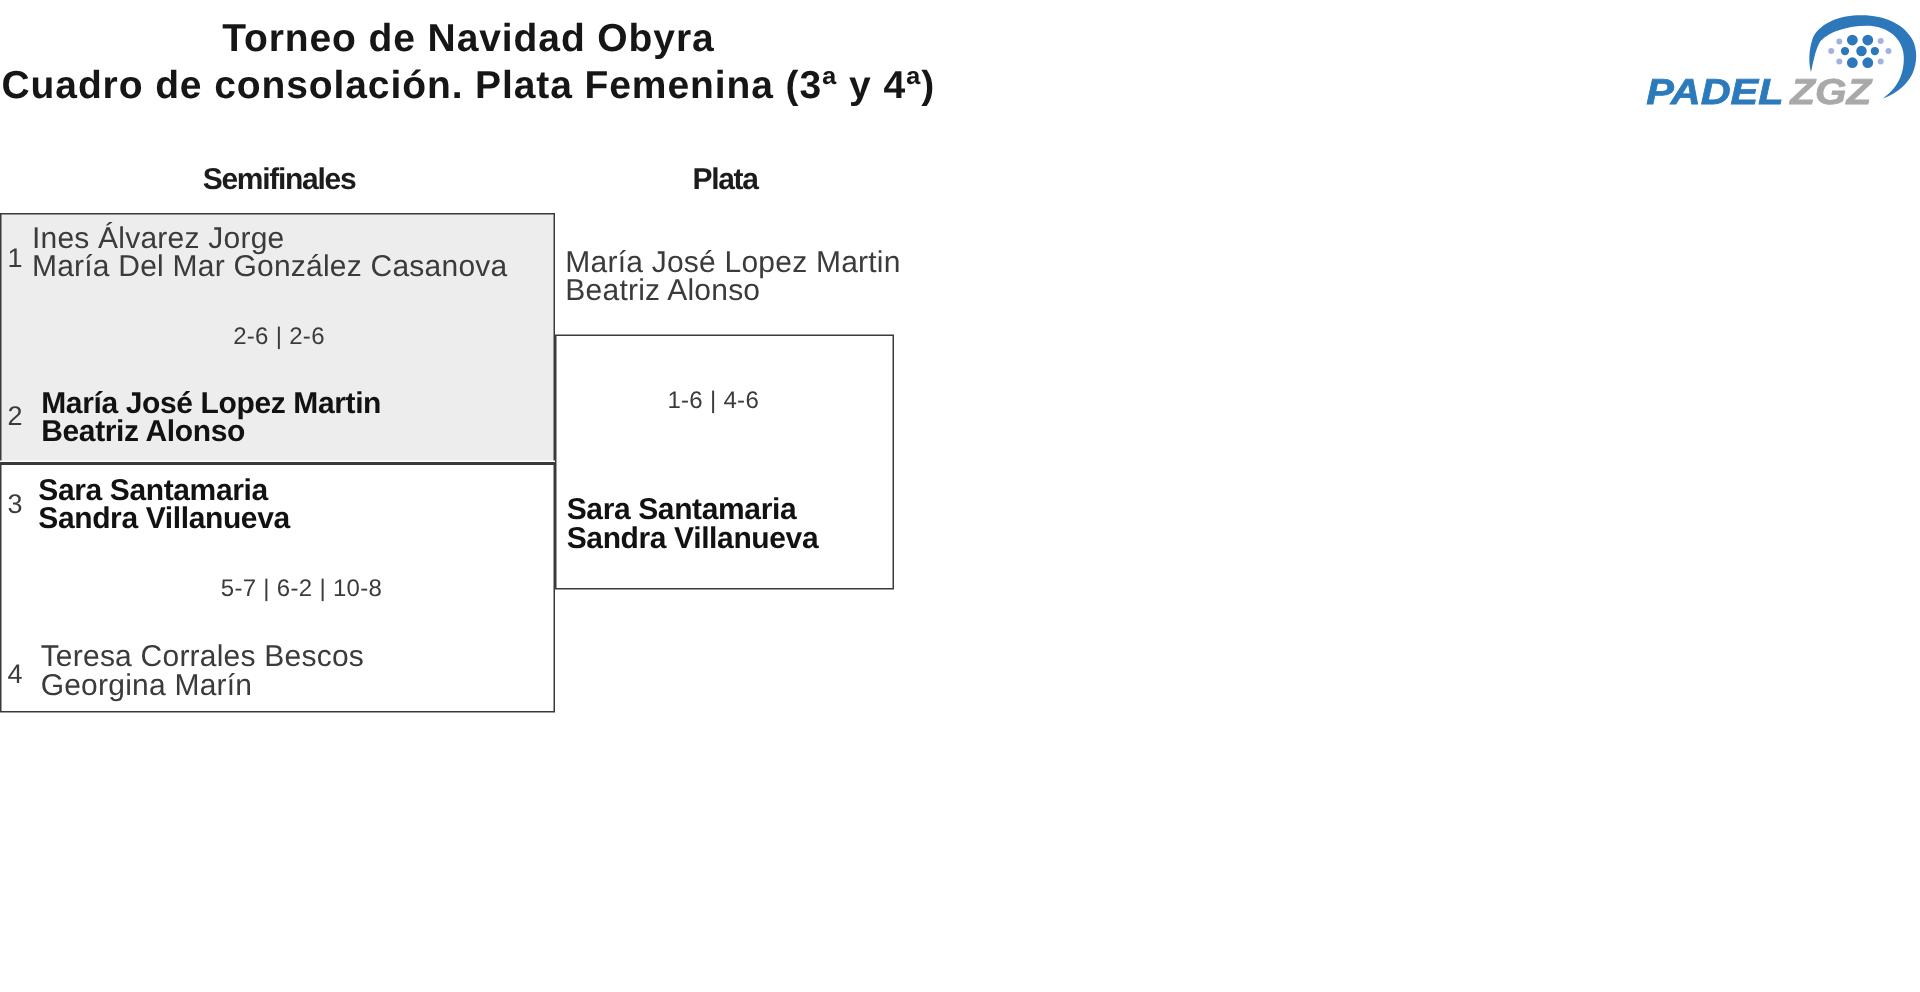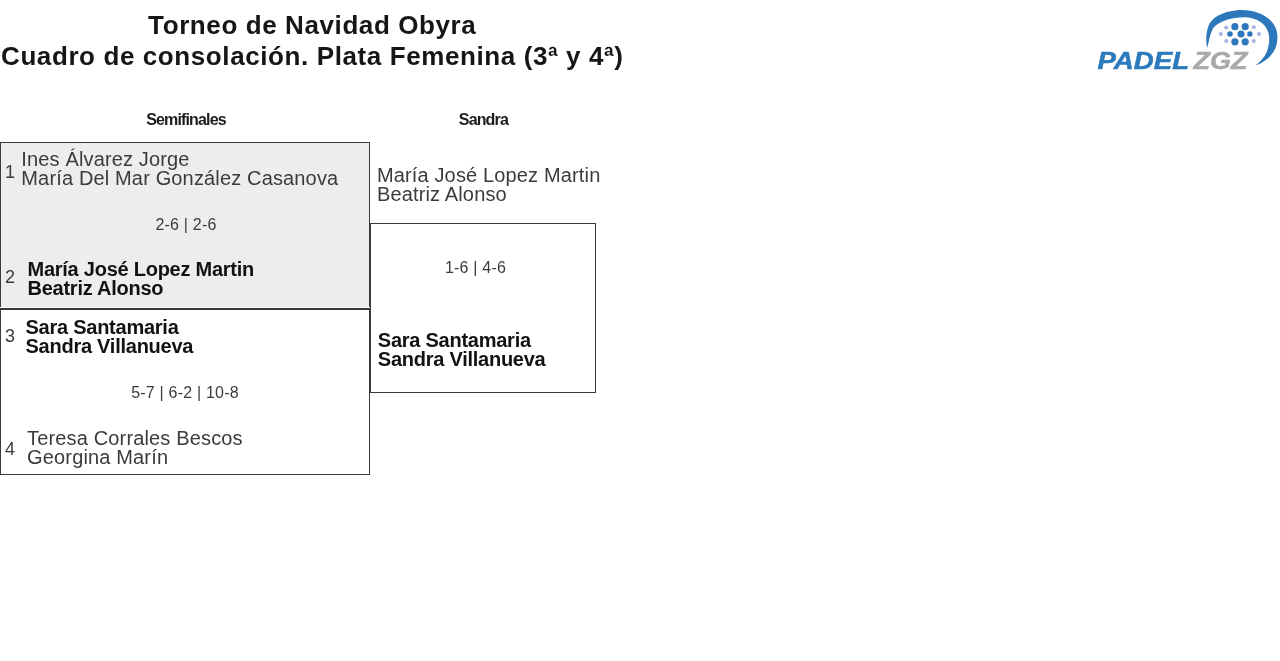--- a/index.html
+++ b/index.html
@@ -1,19 +1,19 @@
 <!DOCTYPE html>
 <html><head>
 <meta charset="utf-8">
 <style>
   html,body{margin:0;padding:0;background:#ffffff;width:1280px;height:661px;overflow:hidden;}
   body{font-family:"Liberation Sans",sans-serif;position:relative;}
   .abs{position:absolute;}
   .title{left:1px;top:10px;font-size:26px;line-height:31px;font-weight:bold;color:#161616;letter-spacing:0.6px;white-space:nowrap;text-align:center;}
-  .hdr{font-size:16px;font-weight:bold;color:#1c1c1c;line-height:24px;text-align:center;letter-spacing:-0.85px;}
+  .hdr{font-size:20px;font-weight:bold;color:#1c1c1c;line-height:24px;text-align:center;letter-spacing:-0.85px;}
   .box{border:1px solid #3a3a3a;box-sizing:border-box;background:#fff;}
   .team{font-size:20px;line-height:19px;color:#3b3b3b;white-space:nowrap;letter-spacing:0.15px;}
   .team.bd{letter-spacing:-0.25px;}
   .team b{color:#121212;}
   .seed{font-size:18px;line-height:19px;color:#3b3b3b;text-align:center;width:16px;}
   .score{font-size:16px;line-height:19px;color:#3b3b3b;text-align:center;letter-spacing:0.2px;}
 </style>
 </head>
 <body>
   <div class="abs title">Torneo de Navidad Obyra<br>Cuadro de consolación. Plata Femenina (3ª y 4ª)</div>
@@ -35,33 +35,33 @@
       <circle cx="125.8" cy="29" r="2"></circle>
       <circle cx="164" cy="29" r="2"></circle>
       <circle cx="131.2" cy="36" r="2"></circle>
       <circle cx="158.8" cy="36" r="2"></circle>
     </g>
     <text x="2.5" y="64" textLength="91.5" lengthAdjust="spacingAndGlyphs" font-family="Liberation Sans" font-style="italic" font-weight="bold" font-size="24" fill="#2b7abb" stroke="#2b7abb" stroke-width="0.5">PADEL</text>
     <text x="98.5" y="64" textLength="54" lengthAdjust="spacingAndGlyphs" font-family="Liberation Sans" font-style="italic" font-weight="bold" font-size="24" fill="#a9a9a9" stroke="#a9a9a9" stroke-width="0.5">ZGZ</text>
   </svg>
 
   <div class="abs hdr" style="left:86px;top:108.2px;width:200px;">Semifinales</div>
-  <div class="abs hdr" style="left:383.4px;top:108.2px;width:200px;">Sandra</div>
+  <div class="abs hdr" style="left:383.4px;top:108.2px;width:200px;">Plata</div>
 
   <div class="abs box" style="left:0px;top:141.5px;width:370px;height:165.5px;background:#ededed;border-bottom:none;"></div>
   <div class="abs box" style="left:0px;top:307.8px;width:370px;height:167px;border-top-width:2px;"></div>
   <div class="abs box" style="left:370px;top:223px;width:226px;height:170px;"></div>
 
   <div class="abs seed" style="left:2px;top:162.8px;">1</div>
   <div class="abs team" style="left:21.3px;top:150px;">Ines Álvarez Jorge<br>María Del Mar González Casanova</div>
   <div class="abs score" style="left:1px;top:215.4px;width:370px;">2-6 | 2-6</div>
   <div class="abs seed" style="left:2px;top:268.4px;">2</div>
   <div class="abs team bd" style="left:27.5px;top:260.4px;"><b>María José Lopez Martin<br>Beatriz Alonso</b></div>
 
   <div class="abs seed" style="left:2px;top:326.7px;">3</div>
   <div class="abs team bd" style="left:25.5px;top:317.7px;"><b>Sara Santamaria<br>Sandra Villanueva</b></div>
-  <div class="abs score" style="left:0px;top:383.4px;width:370px;">5-7 | 6-2 | 10-8</div>
+  <div class="abs score" style="left:16px;top:383.4px;width:370px;">5-7 | 6-2 | 10-8</div>
   <div class="abs seed" style="left:2px;top:440px;">4</div>
   <div class="abs team" style="left:27.1px;top:429.4px;">Teresa Corrales Bescos<br>Georgina Marín</div>
 
   <div class="abs team" style="left:376.9px;top:166.1px;">María José Lopez Martin<br>Beatriz Alonso</div>
   <div class="abs score" style="left:370px;top:257.8px;width:211px;">1-6 | 4-6</div>
   <div class="abs team bd" style="left:377.8px;top:330.9px;"><b>Sara Santamaria<br>Sandra Villanueva</b></div>
 
 </body></html>

